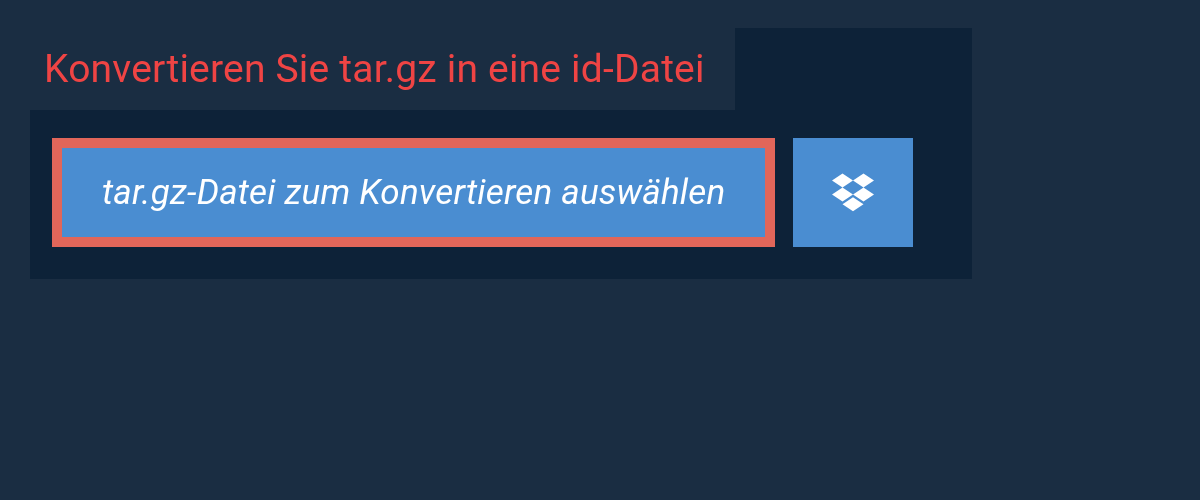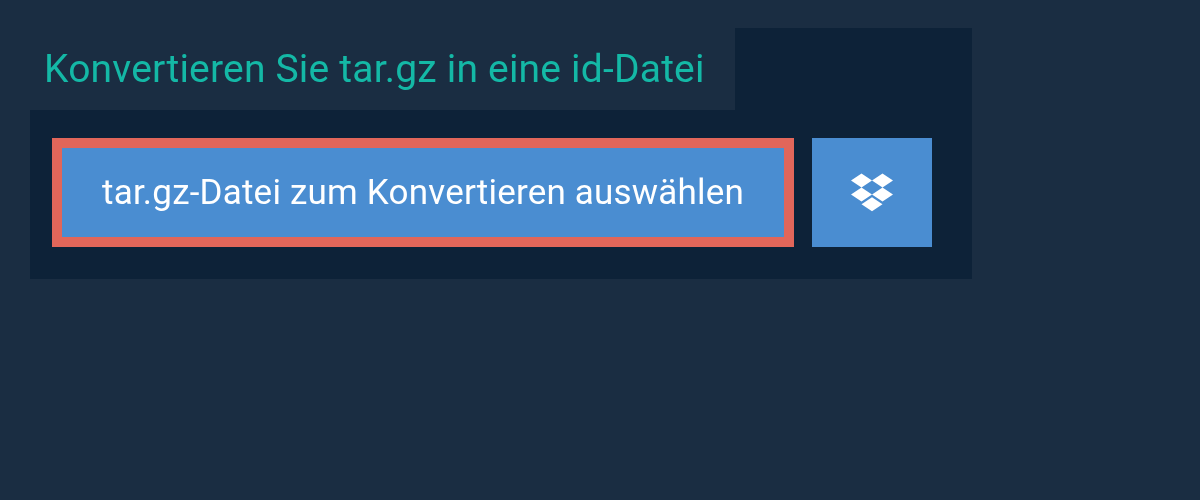--- a/index.html
+++ b/index.html
@@ -17,21 +17,21 @@
     .card {
       margin: 28px 30px;
       background-color: #0d2238;
       display: inline-block;
       width: 942px;
     }
     .header-tab {
       background-color: #1a2d42;
       display: inline-block;
       padding: 18px 30px 18px 14px;
-      color: #14b8a6;
+      color: #ef4444;
       font-size: 39px;
       font-weight: 400;
       letter-spacing: 0.2px;
     }
     .picker-row {
       display: flex;
       align-items: stretch;
       padding: 28px 22px 32px 22px;
       gap: 18px;
     }
@@ -45,20 +45,21 @@
       color: #ffffff;
       font-size: 35px;
       font-weight: 400;
       padding: 24px 40px;
       text-align: center;
       white-space: nowrap;
       letter-spacing: 0.2px;
       display: flex;
       align-items: center;
       justify-content: center;
+      font-style: italic;
     }
     .dropbox-button {
       background-color: #4a8dd1;
       width: 120px;
       display: flex;
       align-items: center;
       justify-content: center;
     }
     .dropbox-button svg {
       width: 42px;

